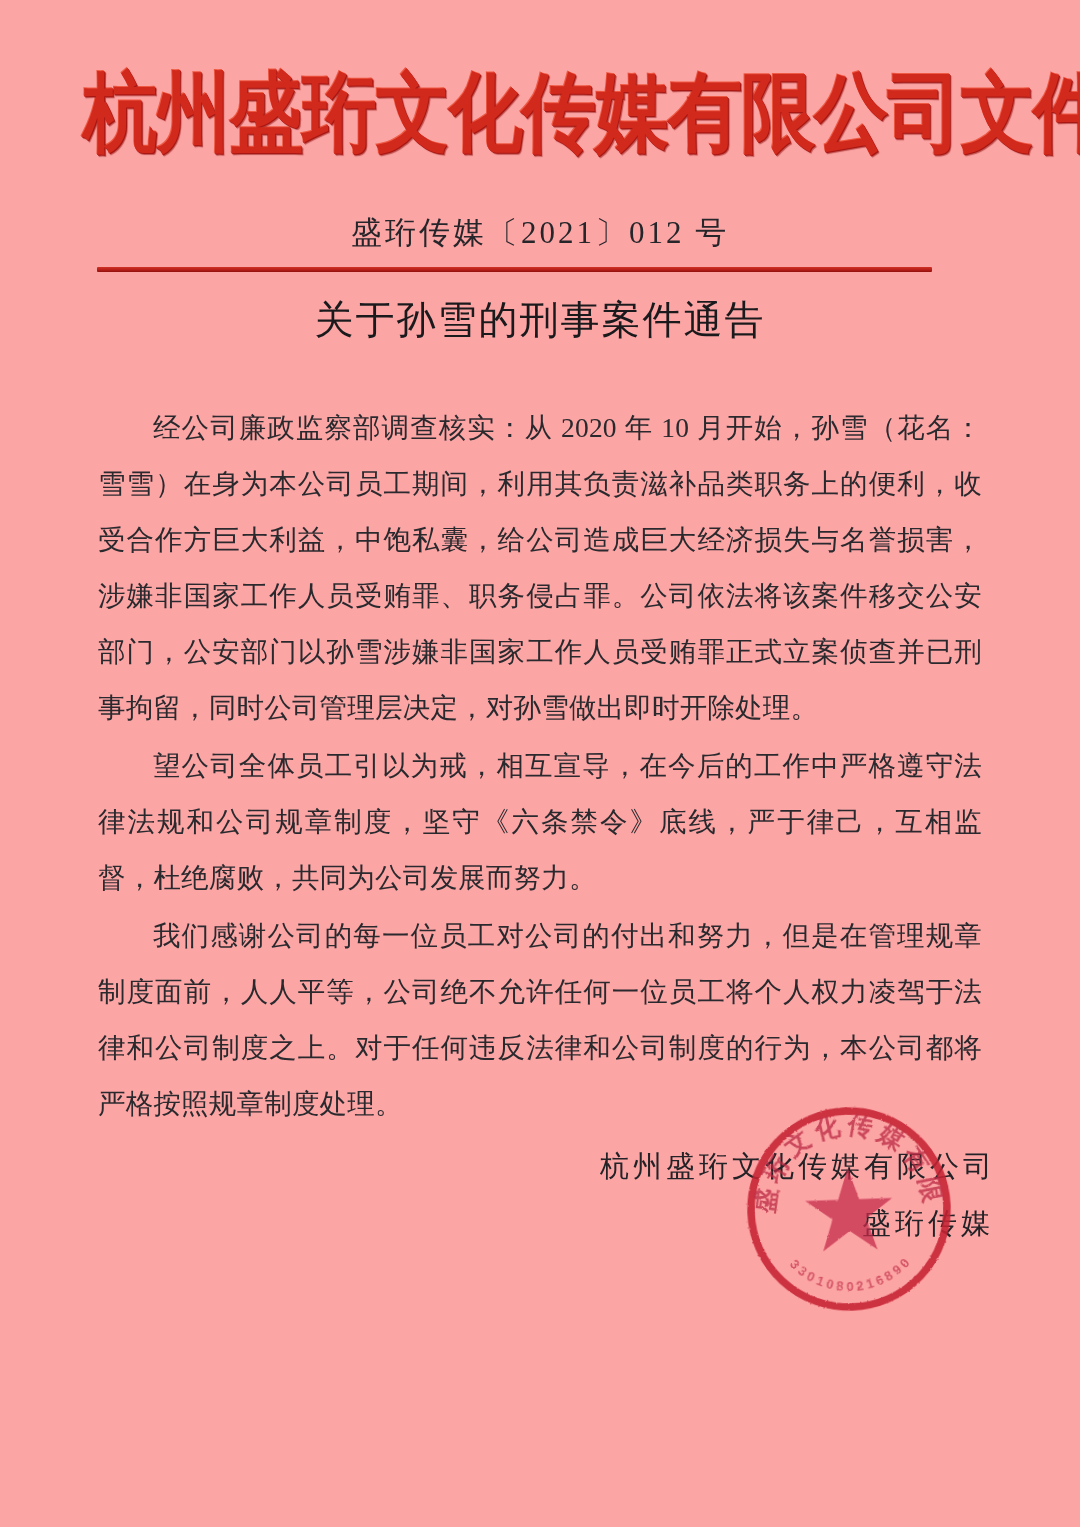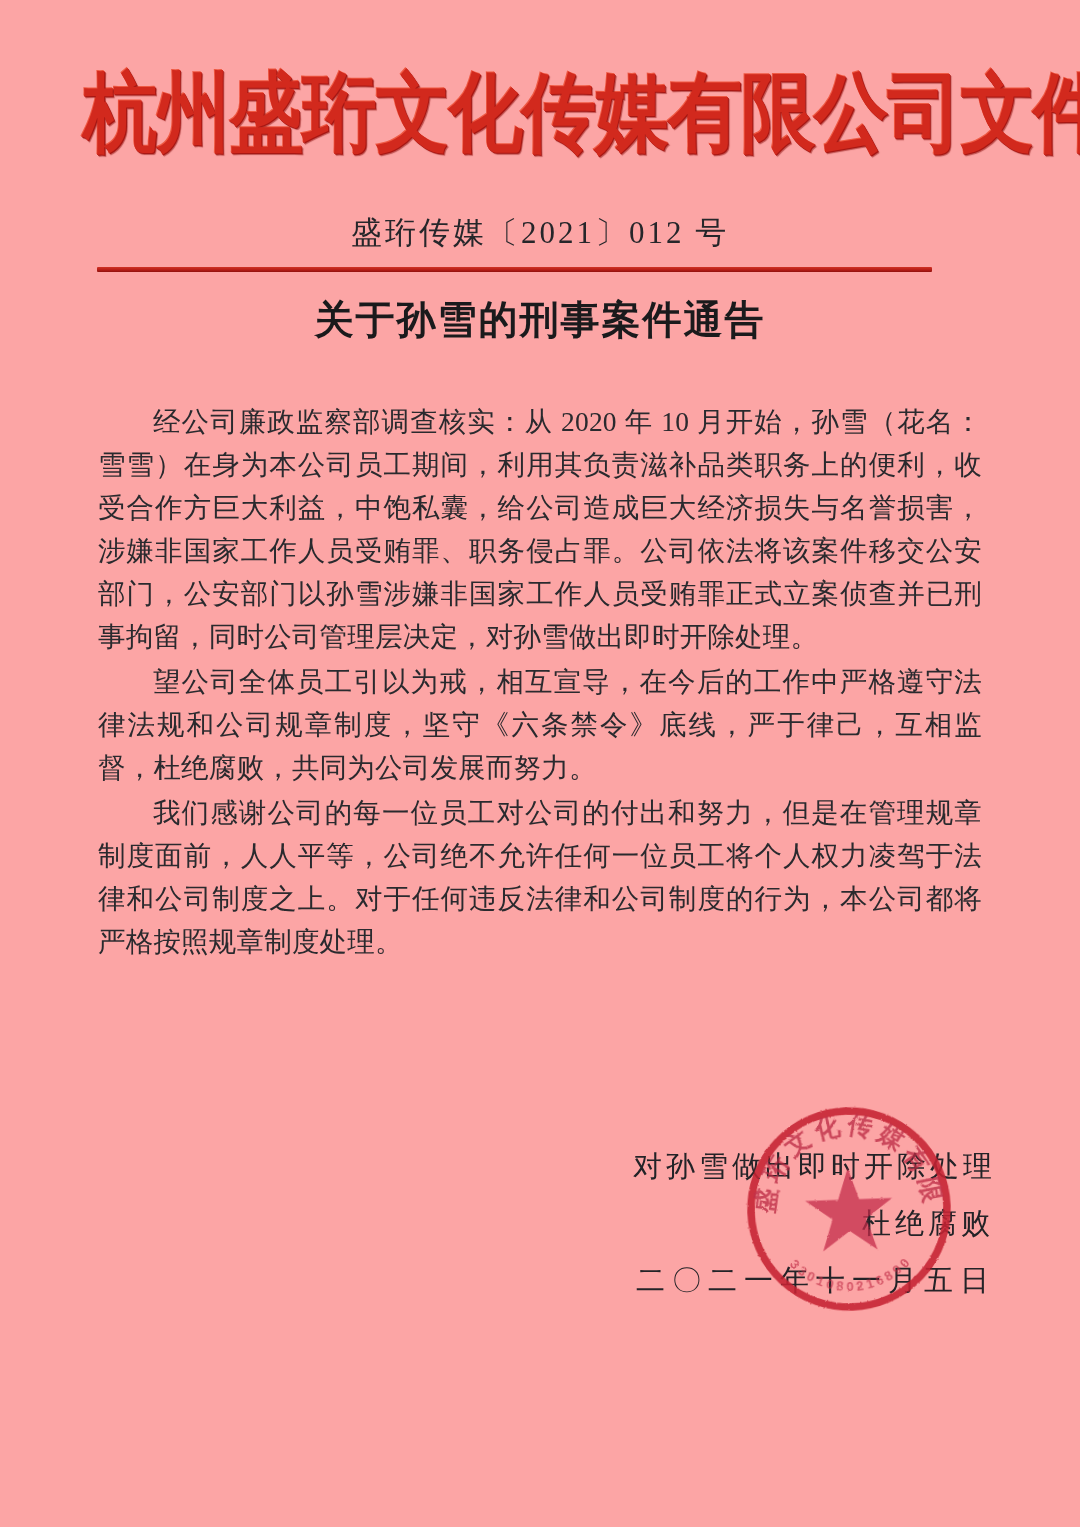--- a/index.html
+++ b/index.html
@@ -74,37 +74,37 @@
   }
 
   
   .doc-title {
     position: absolute;
     top: 293px;
     left: 0;
     width: 1080px;
     text-align: center;
     font-family: "Liberation Sans", "DejaVu Sans", sans-serif;
-    font-weight: 700;
+    font-weight: 400;
     font-size: 39px;
     letter-spacing: 2px;
     color: #1a1a1c;
     white-space: nowrap;
   }
 
   
   .body-text {
     position: absolute;
     top: 400px;
     left: 98px;
     width: 884px;
   }
   .para {
     font-size: 27.5px;
-    line-height: 43px;
+    line-height: 56px;
     text-align: justify;
     text-justify: inter-character;
     text-indent: 2em;
     color: #2a2a2e;
     margin: 0 0 2px 0;
     letter-spacing: 0.2px;
   }
 
   
   .signature {
@@ -153,23 +153,22 @@
 
   <div class="doc-title">关于孙雪的刑事案件通告</div>
 
   <div class="body-text">
     <p class="para">经公司廉政监察部调查核实：从 2020 年 10 月开始，孙雪（花名：雪雪）在身为本公司员工期间，利用其负责滋补品类职务上的便利，收受合作方巨大利益，中饱私囊，给公司造成巨大经济损失与名誉损害，涉嫌非国家工作人员受贿罪、职务侵占罪。公司依法将该案件移交公安部门，公安部门以孙雪涉嫌非国家工作人员受贿罪正式立案侦查并已刑事拘留，同时公司管理层决定，对孙雪做出即时开除处理。</p>
     <p class="para">望公司全体员工引以为戒，相互宣导，在今后的工作中严格遵守法律法规和公司规章制度，坚守《六条禁令》底线，严于律己，互相监督，杜绝腐败，共同为公司发展而努力。</p>
     <p class="para">我们感谢公司的每一位员工对公司的付出和努力，但是在管理规章制度面前，人人平等，公司绝不允许任何一位员工将个人权力凌驾于法律和公司制度之上。对于任何违反法律和公司制度的行为，本公司都将严格按照规章制度处理。</p>
   </div>
 
   <div class="signature">
-    <div class="sig-line sig-org">对孙雪做出即时开除处理</div>
-    <div class="sig-line sig-dept">杜绝腐败</div>
-    <div class="sig-line sig-date">二〇二一年十一月五日</div>
+    <div class="sig-line sig-org">杭州盛珩文化传媒有限公司</div>
+    <div class="sig-line sig-dept">盛珩传媒</div>
   </div>
 
   <div class="seal">
     <svg viewBox="0 0 214 214" xmlns="http://www.w3.org/2000/svg">
       <defs>
         <path id="sealArcTop" d="M 32 107 A 75 75 0 0 1 182 107"></path>
         <path id="sealArcBottom" d="M 25 107 A 82 82 0 0 0 189 107"></path>
         <filter id="inkRough" x="-20%" y="-20%" width="140%" height="140%">
           <feTurbulence type="fractalNoise" baseFrequency="0.55" numOctaves="3" seed="7" result="n"></feTurbulence>
           <feDisplacementMap in="SourceGraphic" in2="n" scale="2.2" xChannelSelector="R" yChannelSelector="G"></feDisplacementMap>

